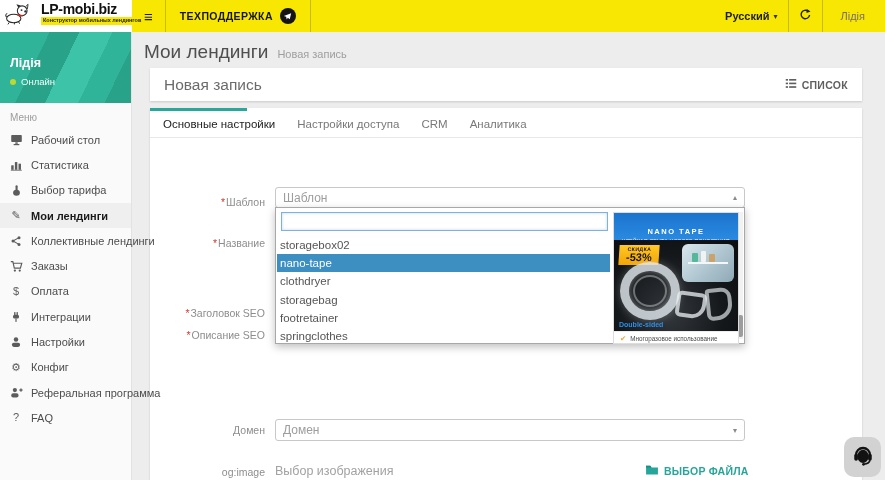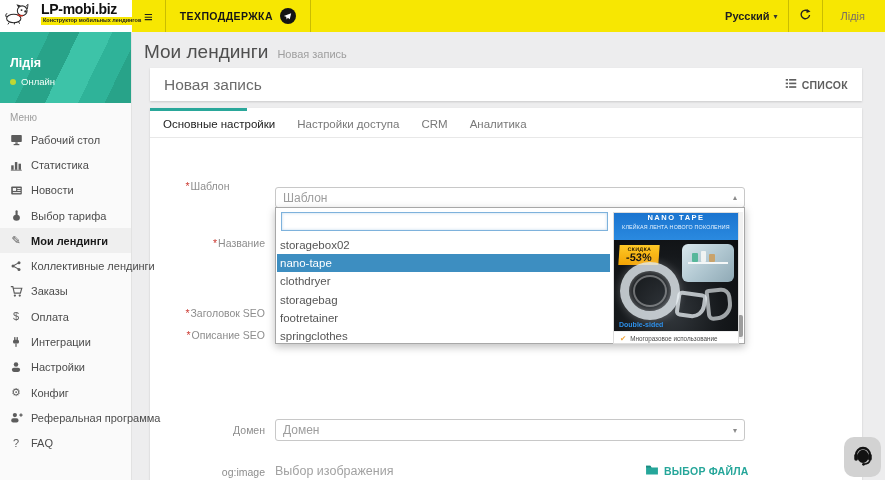--- a/index.html
+++ b/index.html
@@ -68,21 +68,21 @@
   .dd-panel { position:absolute; left:125px; top:69px; width:470px; height:137px; background:#fff; border:1px solid #a8a8a8; box-shadow:0 3px 8px rgba(0,0,0,0.25); z-index:20; }
   .dd-search { position:absolute; left:5px; top:4px; width:327px; height:19px; border:1px solid #7eb2dc; box-shadow:inset 0 0 3px rgba(70,140,200,0.35); outline:none; font-size:11px; padding:0 4px; font-family:inherit; }
   .dd-options { position:absolute; left:1px; top:28px; width:333px; }
   .dd-option { height:18.2px; line-height:18.2px; padding-left:3px; font-size:11.5px; color:#555; cursor:pointer; }
   .dd-option.selected { background:#3d8ec1; color:#fff; }
   .dd-scroll { position:absolute; right:1px; top:4px; bottom:4px; width:5px; background:#f2f2f2; }
   .dd-thumb { position:absolute; bottom:2px; left:0; width:5px; height:22px; background:#9d9d9d; border-radius:2px; }
 
   
   .preview { position:absolute; left:337px; top:4px; width:126px; height:132px; border:1px solid #ddd; background:#fff; overflow:hidden; }
-  .pv-header { height:27px; background:linear-gradient(180deg,#1b74cf,#2a8ae0); text-align:center; padding-top:0; }
+  .pv-header { height:27px; background:linear-gradient(180deg,#1b74cf,#2a8ae0); text-align:center; padding-top:14px; }
   .pv-title { color:#fff; font-size:7.5px; font-weight:bold; letter-spacing:1.5px; }
   .pv-subtitle { color:#e8f3ff; font-size:5.3px; letter-spacing:0.2px; margin-top:2px; }
   .pv-body { position:relative; height:91px; background:radial-gradient(ellipse at 45% 80%, #33383d 0%, #15181b 55%, #0a0c0e 100%); overflow:hidden; }
   .pv-badge { position:absolute; left:5px; top:5px; width:40px; background:linear-gradient(180deg,#ffc927,#f2a304); text-align:center; padding:1px 0 2px; transform:skewX(-4deg); }
   .pv-badge-label { font-size:5.2px; font-weight:bold; color:#201500; letter-spacing:0.4px; }
   .pv-badge-value { font-size:11px; font-weight:bold; color:#101010; line-height:1; }
   .pv-inset { position:absolute; right:4px; top:4px; width:52px; height:38px; border-radius:6px; background:linear-gradient(135deg,#d9e8ee 0%,#aec5cf 55%,#8fa9b5 100%); overflow:hidden; }
   .pv-inset i { position:absolute; display:block; }
   .pv-shelf { left:6px; top:18px; width:40px; height:2px; background:#f4f7f8; }
   .pv-item1 { left:10px; top:9px; width:6px; height:9px; background:#57b79b; border-radius:1px; }
@@ -187,32 +187,20 @@
               <rect x="1.5" y="9" width="3" height="5.5"></rect>
               <rect x="6" y="5" width="3" height="9.5"></rect>
               <rect x="10.5" y="7" width="3" height="7.5"></rect>
               <rect x="1" y="14.5" width="13.5" height="1"></rect>
             </svg>
           </span>
         <span>Статистика</span>
       </li>
       <li class="menu-item">
         <span class="mi-icon">
-            <svg width="13" height="13" viewBox="0 0 16 16">
-              <rect x="1.5" y="3" width="13" height="10" rx="1" fill="#5c5c5c"></rect>
-              <rect x="3.5" y="5" width="4" height="3.5" fill="#fafafa"></rect>
-              <rect x="9" y="5" width="4" height="1.2" fill="#fafafa"></rect>
-              <rect x="9" y="7.3" width="4" height="1.2" fill="#fafafa"></rect>
-              <rect x="3.5" y="10" width="9.5" height="1.2" fill="#fafafa"></rect>
-            </svg>
-          </span>
-        <span>Новости</span>
-      </li>
-      <li class="menu-item">
-        <span class="mi-icon">
             <svg width="13" height="13" viewBox="0 0 16 16" fill="#5c5c5c">
               <rect x="6.8" y="1.5" width="2.6" height="7" rx="1.3"></rect>
               <ellipse cx="8" cy="10.8" rx="4.2" ry="3.6"></ellipse>
             </svg>
           </span>
         <span>Выбор тарифа</span>
       </li>
       <li class="menu-item active">
         <span class="mi-icon mi-glyph">✎</span>
         <span>Мои лендинги</span>
@@ -311,21 +299,21 @@
       <div class="tab-indicator"></div>
       <div class="tabs">
         <span class="tab active">Основные настройки</span>
         <span class="tab">Настройки доступа</span>
         <span class="tab">CRM</span>
         <span class="tab">Аналитика</span>
       </div>
 
       <div class="form">
 
-        <div class="flabel" style="top:42px;text-align:center;"><span class="ast">*</span><span>Шаблон</span></div>
+        <div class="flabel" style="top:58px;"><span class="ast">*</span><span>Шаблон</span></div>
         <div class="select-box" style="top:49px;">
           <span class="select-placeholder">Шаблон</span>
           <span class="select-caret">▴</span>
         </div>
 
         <div class="flabel" style="top:99px;"><span class="ast">*</span><span>Название</span></div>
         <div class="flabel" style="top:145px;margin-top:24px;"><span class="ast">*</span><span>Заголовок SEO</span></div>
         <div class="flabel" style="top:191px;"><span class="ast">*</span><span>Описание SEO</span></div>
 
         <div class="dd-panel">

